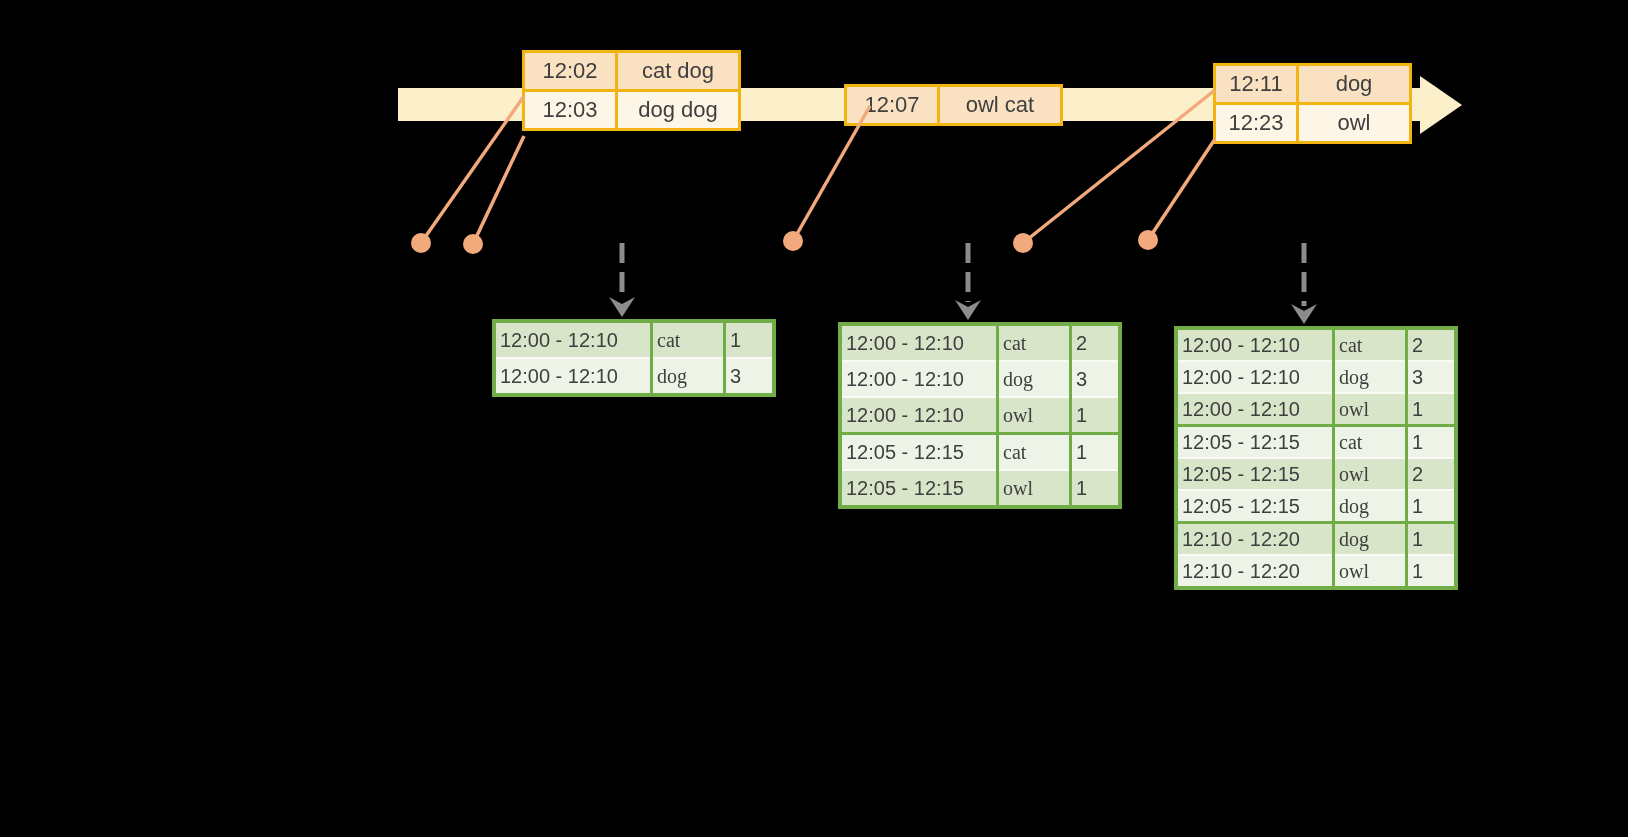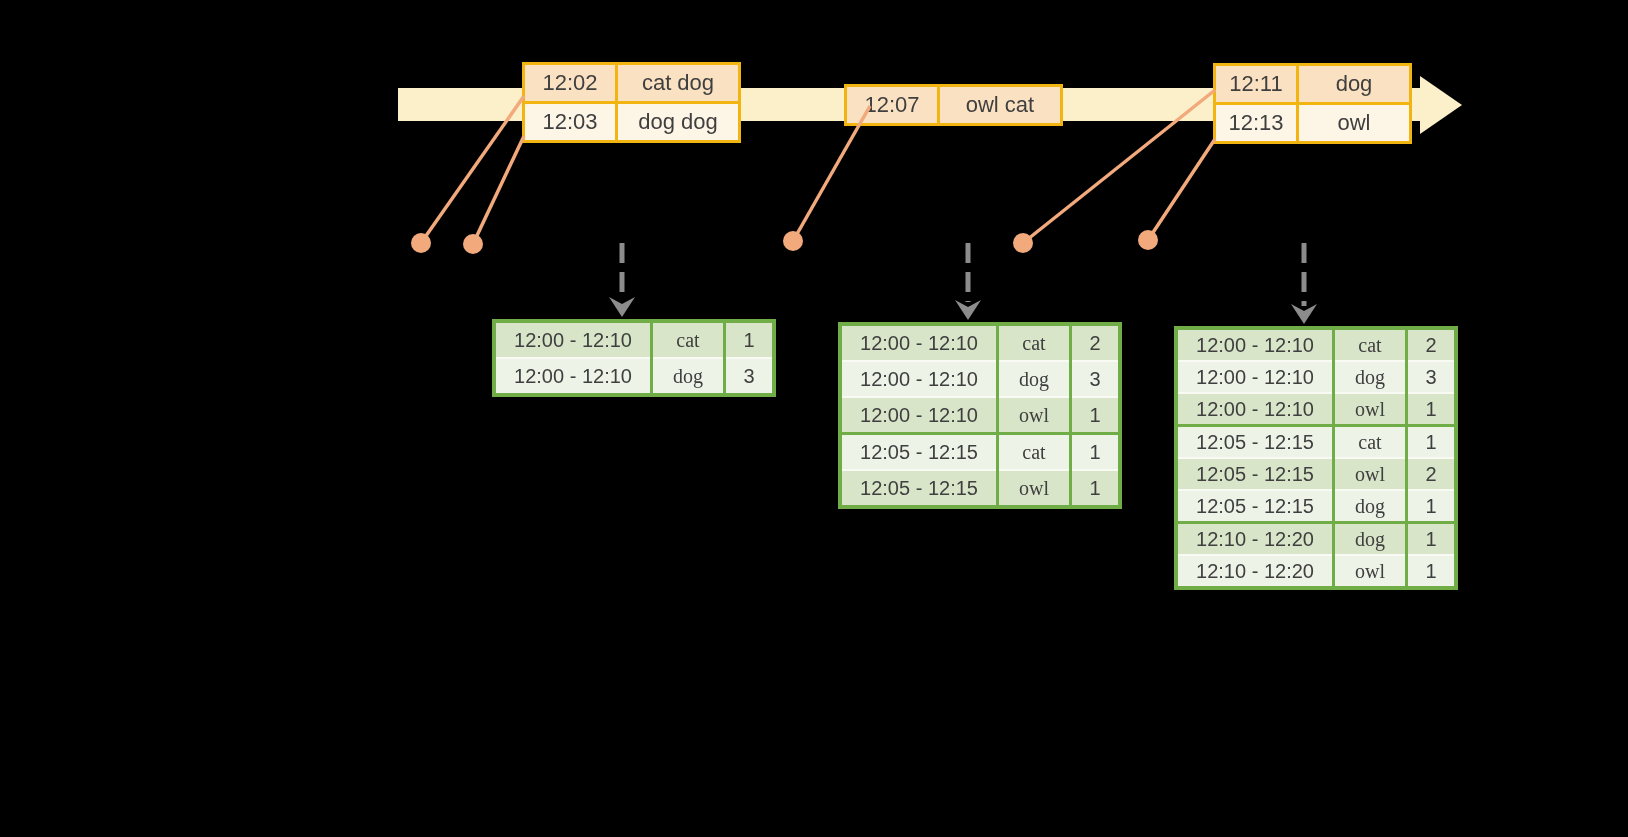--- a/index.html
+++ b/index.html
@@ -37,32 +37,32 @@
     text-align:center;
     height:36px;
     padding:0 4px;
   }
   .event-table td.t{width:82px;}
   .event-table td.w{width:112px;}
   .event-table.narrow td.t{width:72px;}
   .event-table.narrow td.w{width:102px;}
   .event-table tr.dark td{background:#FAE1C2;}
   .event-table tr.light td{background:#FDF5E6;}
-  #event-table-1{left:522px;top:62px;}
+  #event-table-1{left:522px;top:50px;}
   #event-table-2{left:844px;top:84px;}
   #event-table-3{left:1213px;top:63px;}
   
   .result-table{
     position:absolute;
     border:4px solid #70AD47;
     font-size:20px;
   }
   .result-table td{
     border-right:3px solid #70AD47;
-    text-align:center;
+    text-align:left;
     height:34px;
     padding:0 4px;
   }
   .result-table td:last-child{border-right:none;}
   .result-table tr + tr td{border-top:2px solid #F8FAF3;}
   .result-table tr.group-start td{border-top:3px solid #70AD47;}
   .result-table td.win{width:146px;}
   .result-table td.word{width:62px;font-family:Liberation Serif, serif;}
   .result-table td.cnt{width:38px;}
   .result-table tr.dark td{background:#D8E5C8;}
@@ -107,21 +107,21 @@
   </tbody>
     </table>
 
   <table class="event-table narrow" id="event-table-3">
     <tbody>
         <tr class="dark">
       <td class="t">12:11</td>
       <td class="w">dog</td>
     </tr>
     <tr class="light">
-      <td class="t">12:13</td>
+      <td class="t">12:23</td>
       <td class="w">owl</td>
     </tr>
   </tbody>
     </table>
 
   <table class="result-table" id="result-table-1">
     <tbody>
         <tr class="dark">
       <td class="win">12:00 - 12:10</td>
       <td class="word">cat</td>

